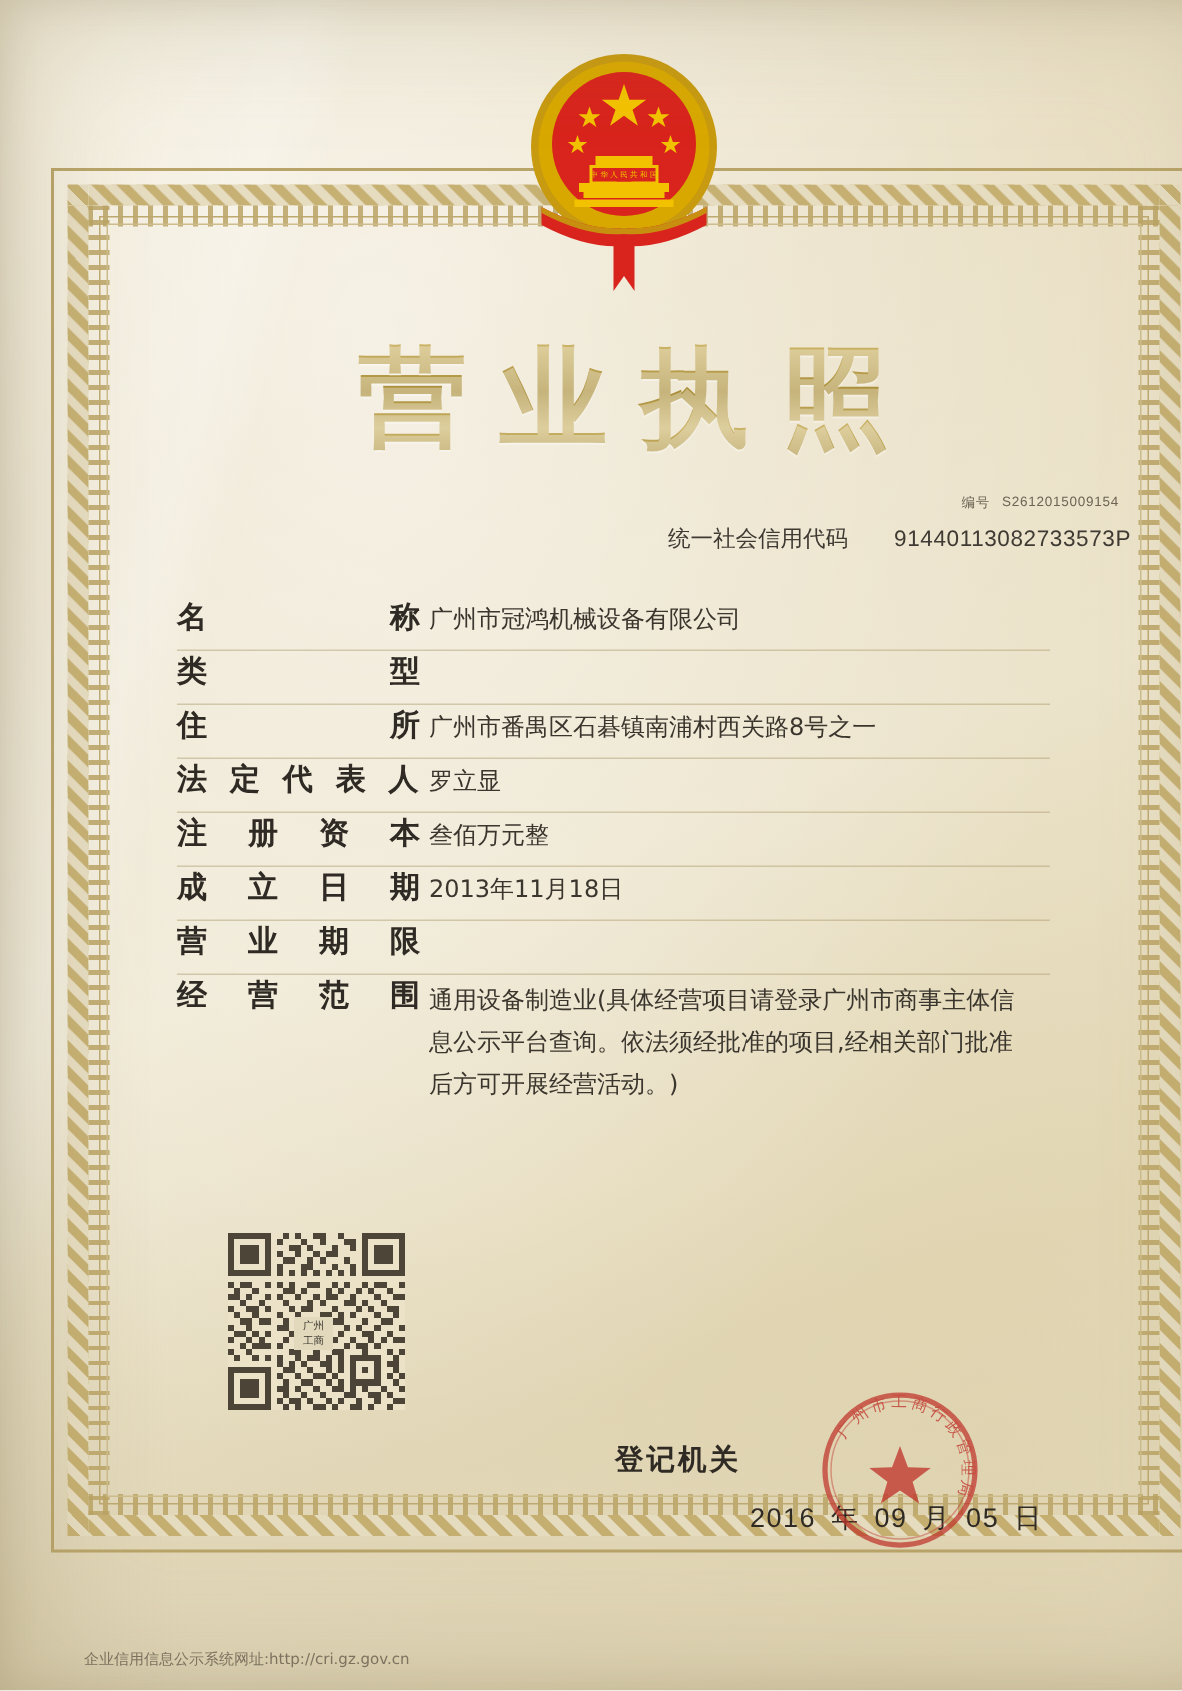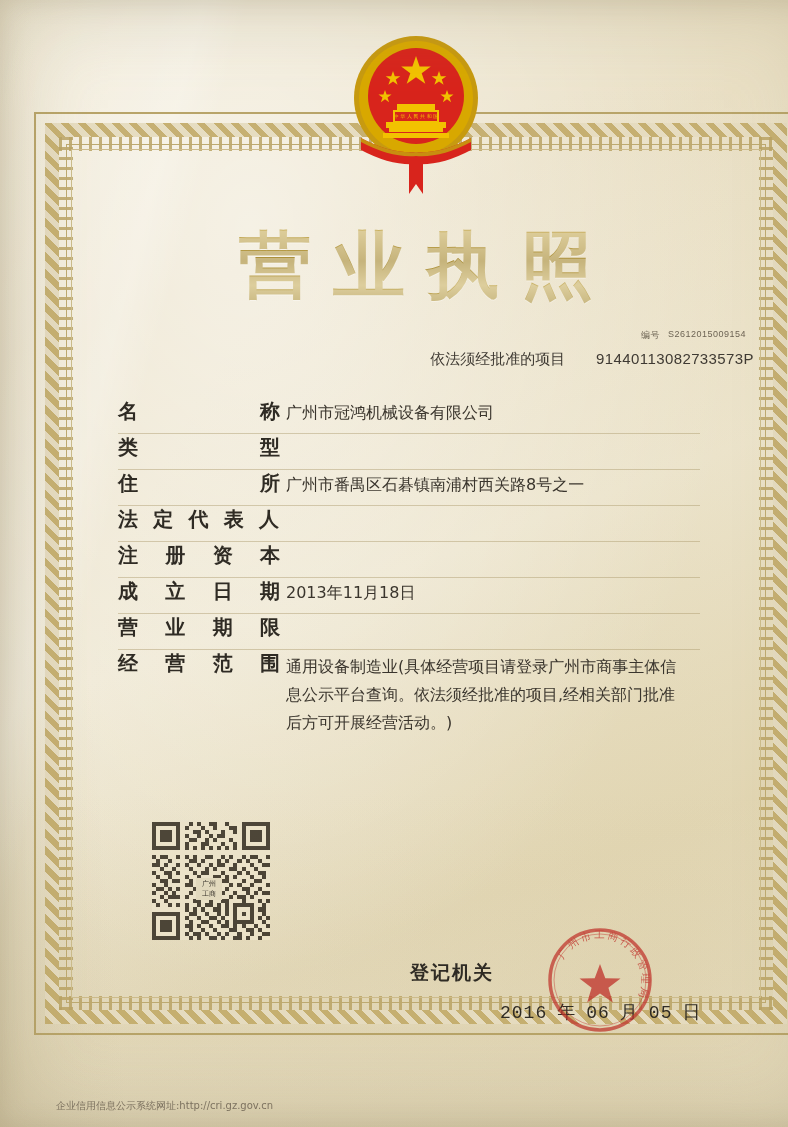--- a/index.html
+++ b/index.html
@@ -218,21 +218,21 @@
     left: 500px;
     top: 1000px;
     font-family: "DejaVu Sans", "Liberation Sans", sans-serif;
     font-size: 18px;
     color: #2f2b24;
     letter-spacing: 1px;
     display: flex;
     align-items: baseline;
     gap: 10px;
   }
-  .datebar .num { font-family: Liberation Mono, monospace; }
+  .datebar .num { font-family: Liberation Sans, sans-serif; }
 
   
   .seal {
     position: absolute;
     left: 538px;
     top: 918px;
     width: 124px;
     height: 124px;
     opacity: 0.85;
   }
@@ -311,21 +311,21 @@
   </div>
 
   <div class="title">营业执照</div>
 
   <div class="serial">
     <span>编号</span>
     <span>S2612015009154</span>
   </div>
 
   <div class="credit">
-    <span>依法须经批准的项目</span>
+    <span>统一社会信用代码</span>
     <span class="code">91440113082733573P</span>
   </div>
 
   <div class="fields">
 
     <div class="row">
       <div class="key">
         <span>名</span>
         <span>称</span>
       </div>
@@ -351,30 +351,32 @@
     </div>
 
     <div class="row">
       <div class="key k4">
         <span>法</span>
         <span>定</span>
         <span>代</span>
         <span>表</span>
         <span>人</span>
       </div>
+      <div class="val">罗立显</div>
       <div class="sep"></div>
     </div>
 
     <div class="row">
       <div class="key">
         <span>注</span>
         <span>册</span>
         <span>资</span>
         <span>本</span>
       </div>
+      <div class="val">叁佰万元整</div>
       <div class="sep"></div>
     </div>
 
     <div class="row">
       <div class="key">
         <span>成</span>
         <span>立</span>
         <span>日</span>
         <span>期</span>
       </div>
@@ -643,21 +645,21 @@
   <div class="qr-badge">
     <div>广州</div>
     <div>工商</div>
   </div>
 
   <div class="registry">登记机关</div>
 
   <div class="datebar">
     <span class="num">2016</span>
     <span>年</span>
-    <span class="num">06</span>
+    <span class="num">09</span>
     <span>月</span>
     <span class="num">05</span>
     <span>日</span>
   </div>
 
   <div class="seal">
     <svg viewBox="0 0 124 124" width="124" height="124" aria-hidden="true">
       <defs>
         <path id="sealArc" d="M 62,62 m -44,0 a 44,44 0 1,1 88,0" fill="none"></path>
         <path id="sealCircle" d="M 20,62 a 42,42 0 1,1 84,0 a 42,42 0 1,1 -84,0"></path>

